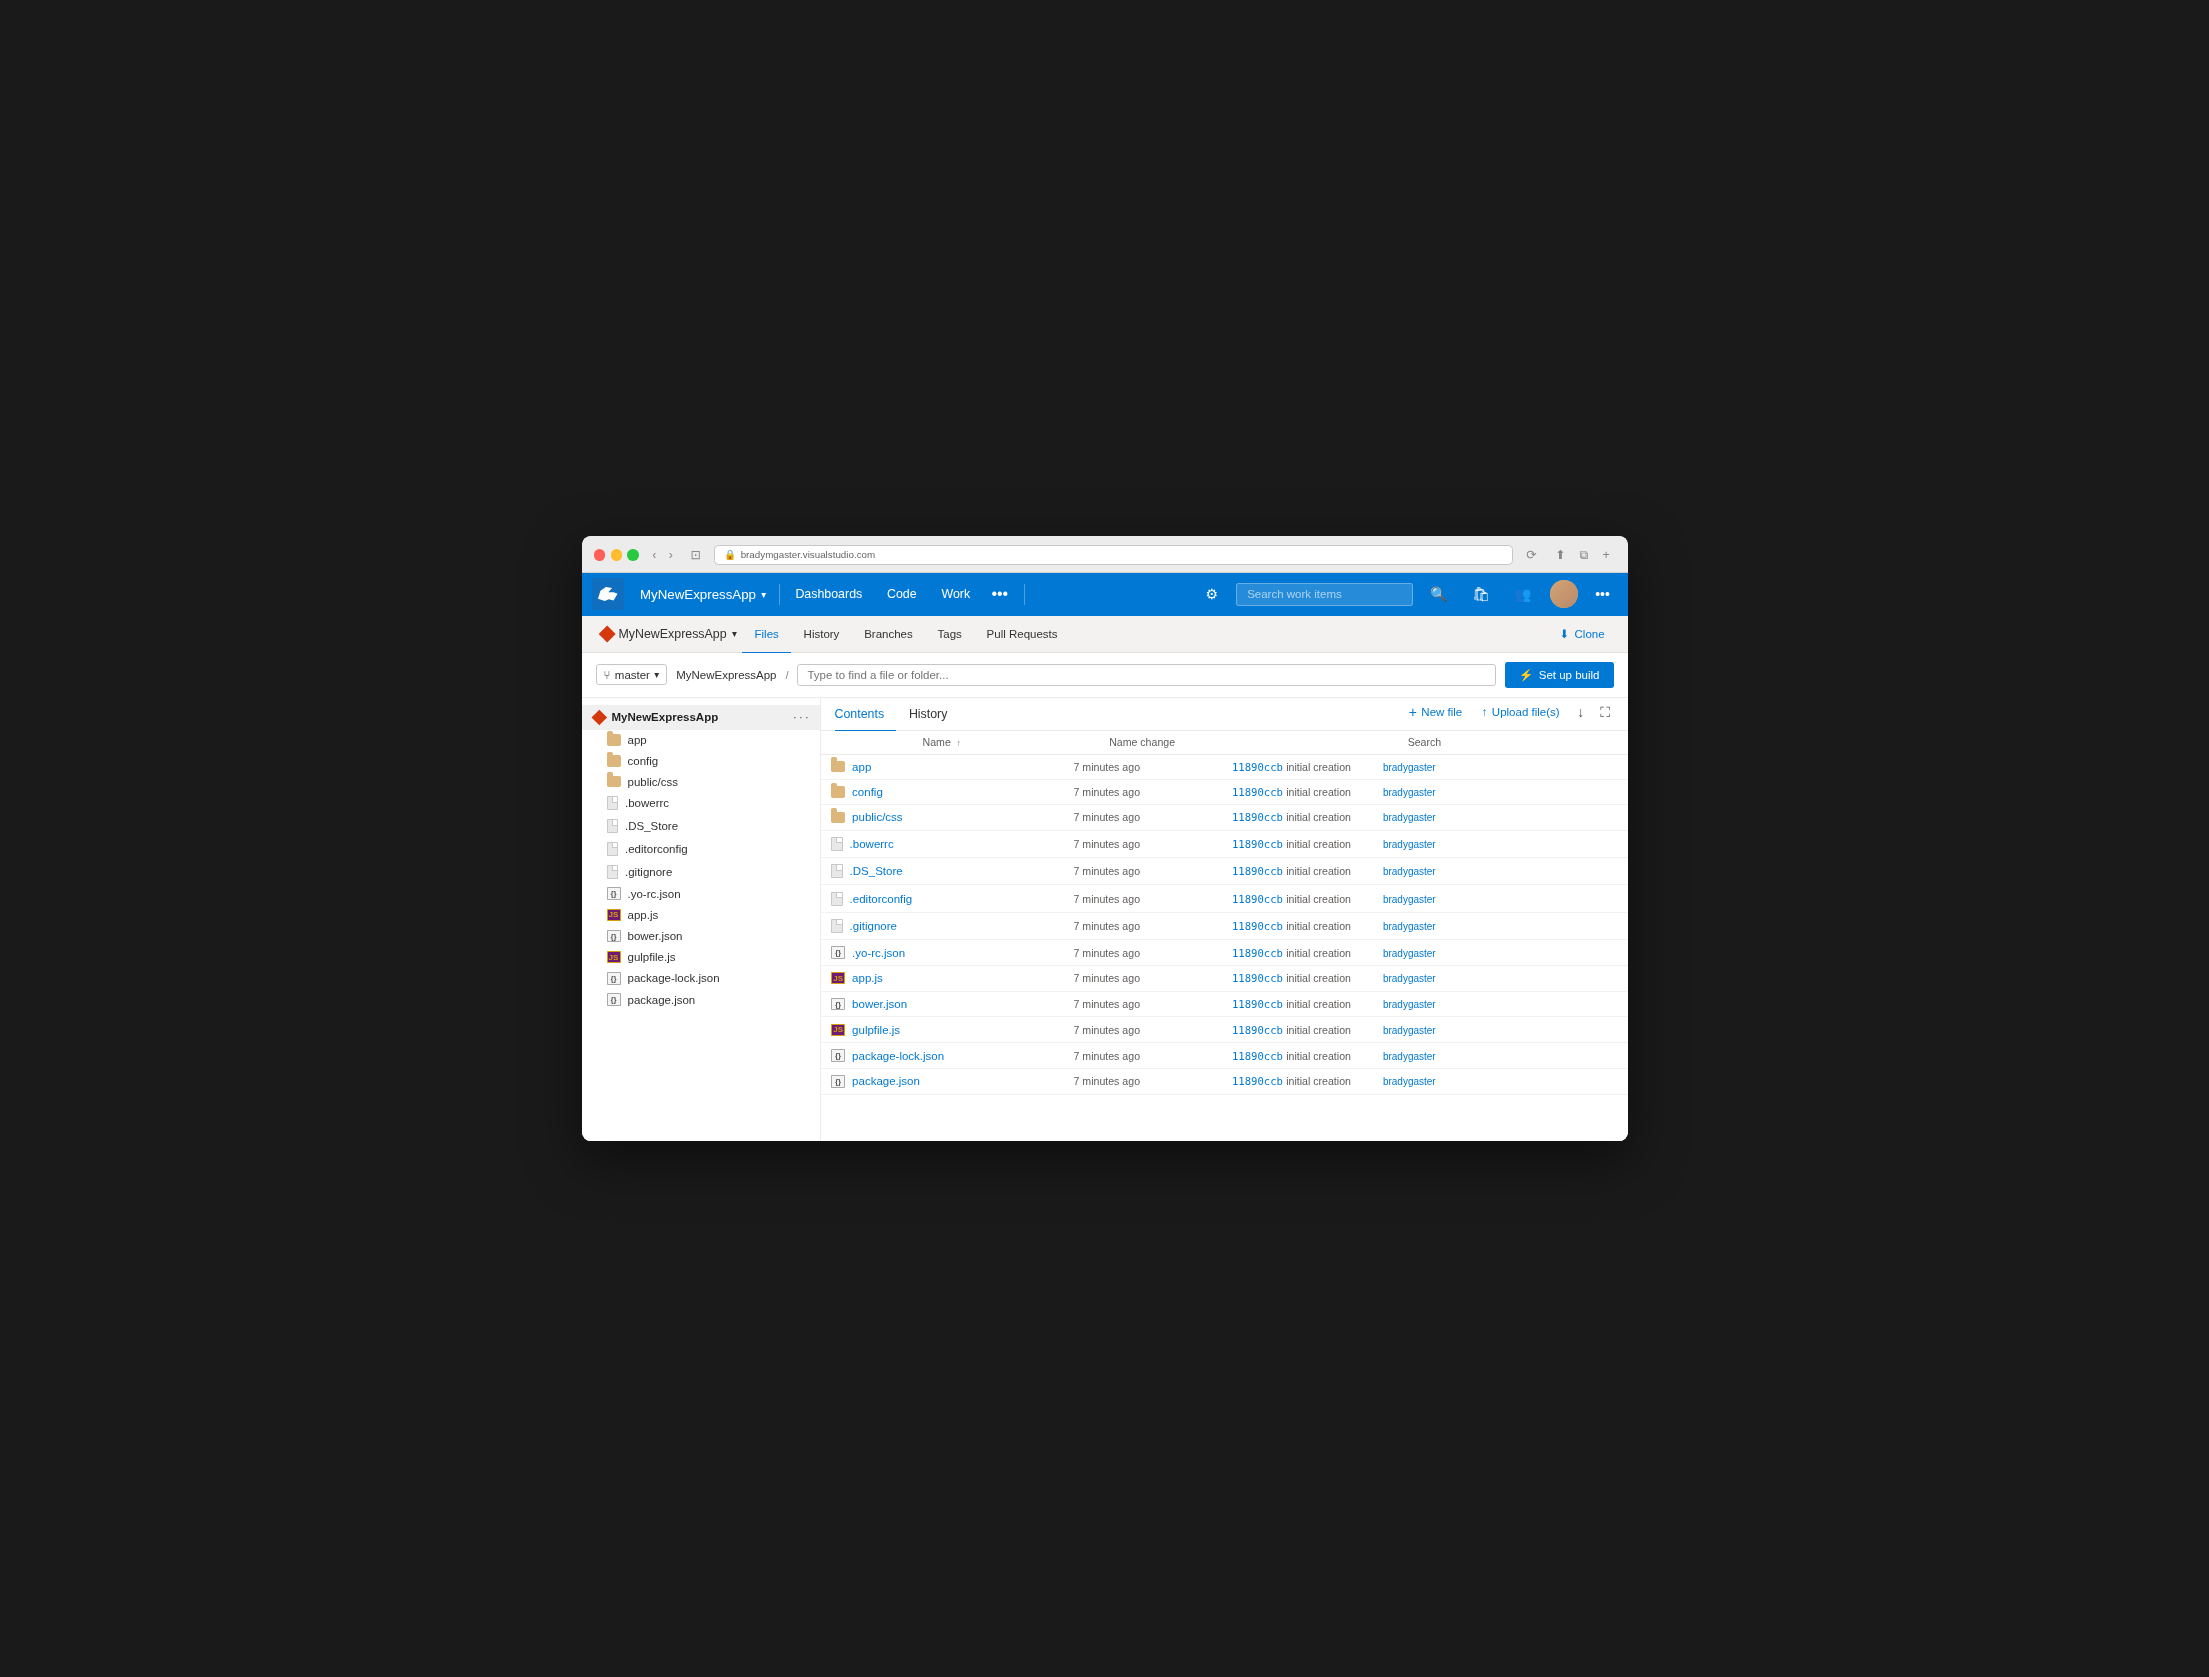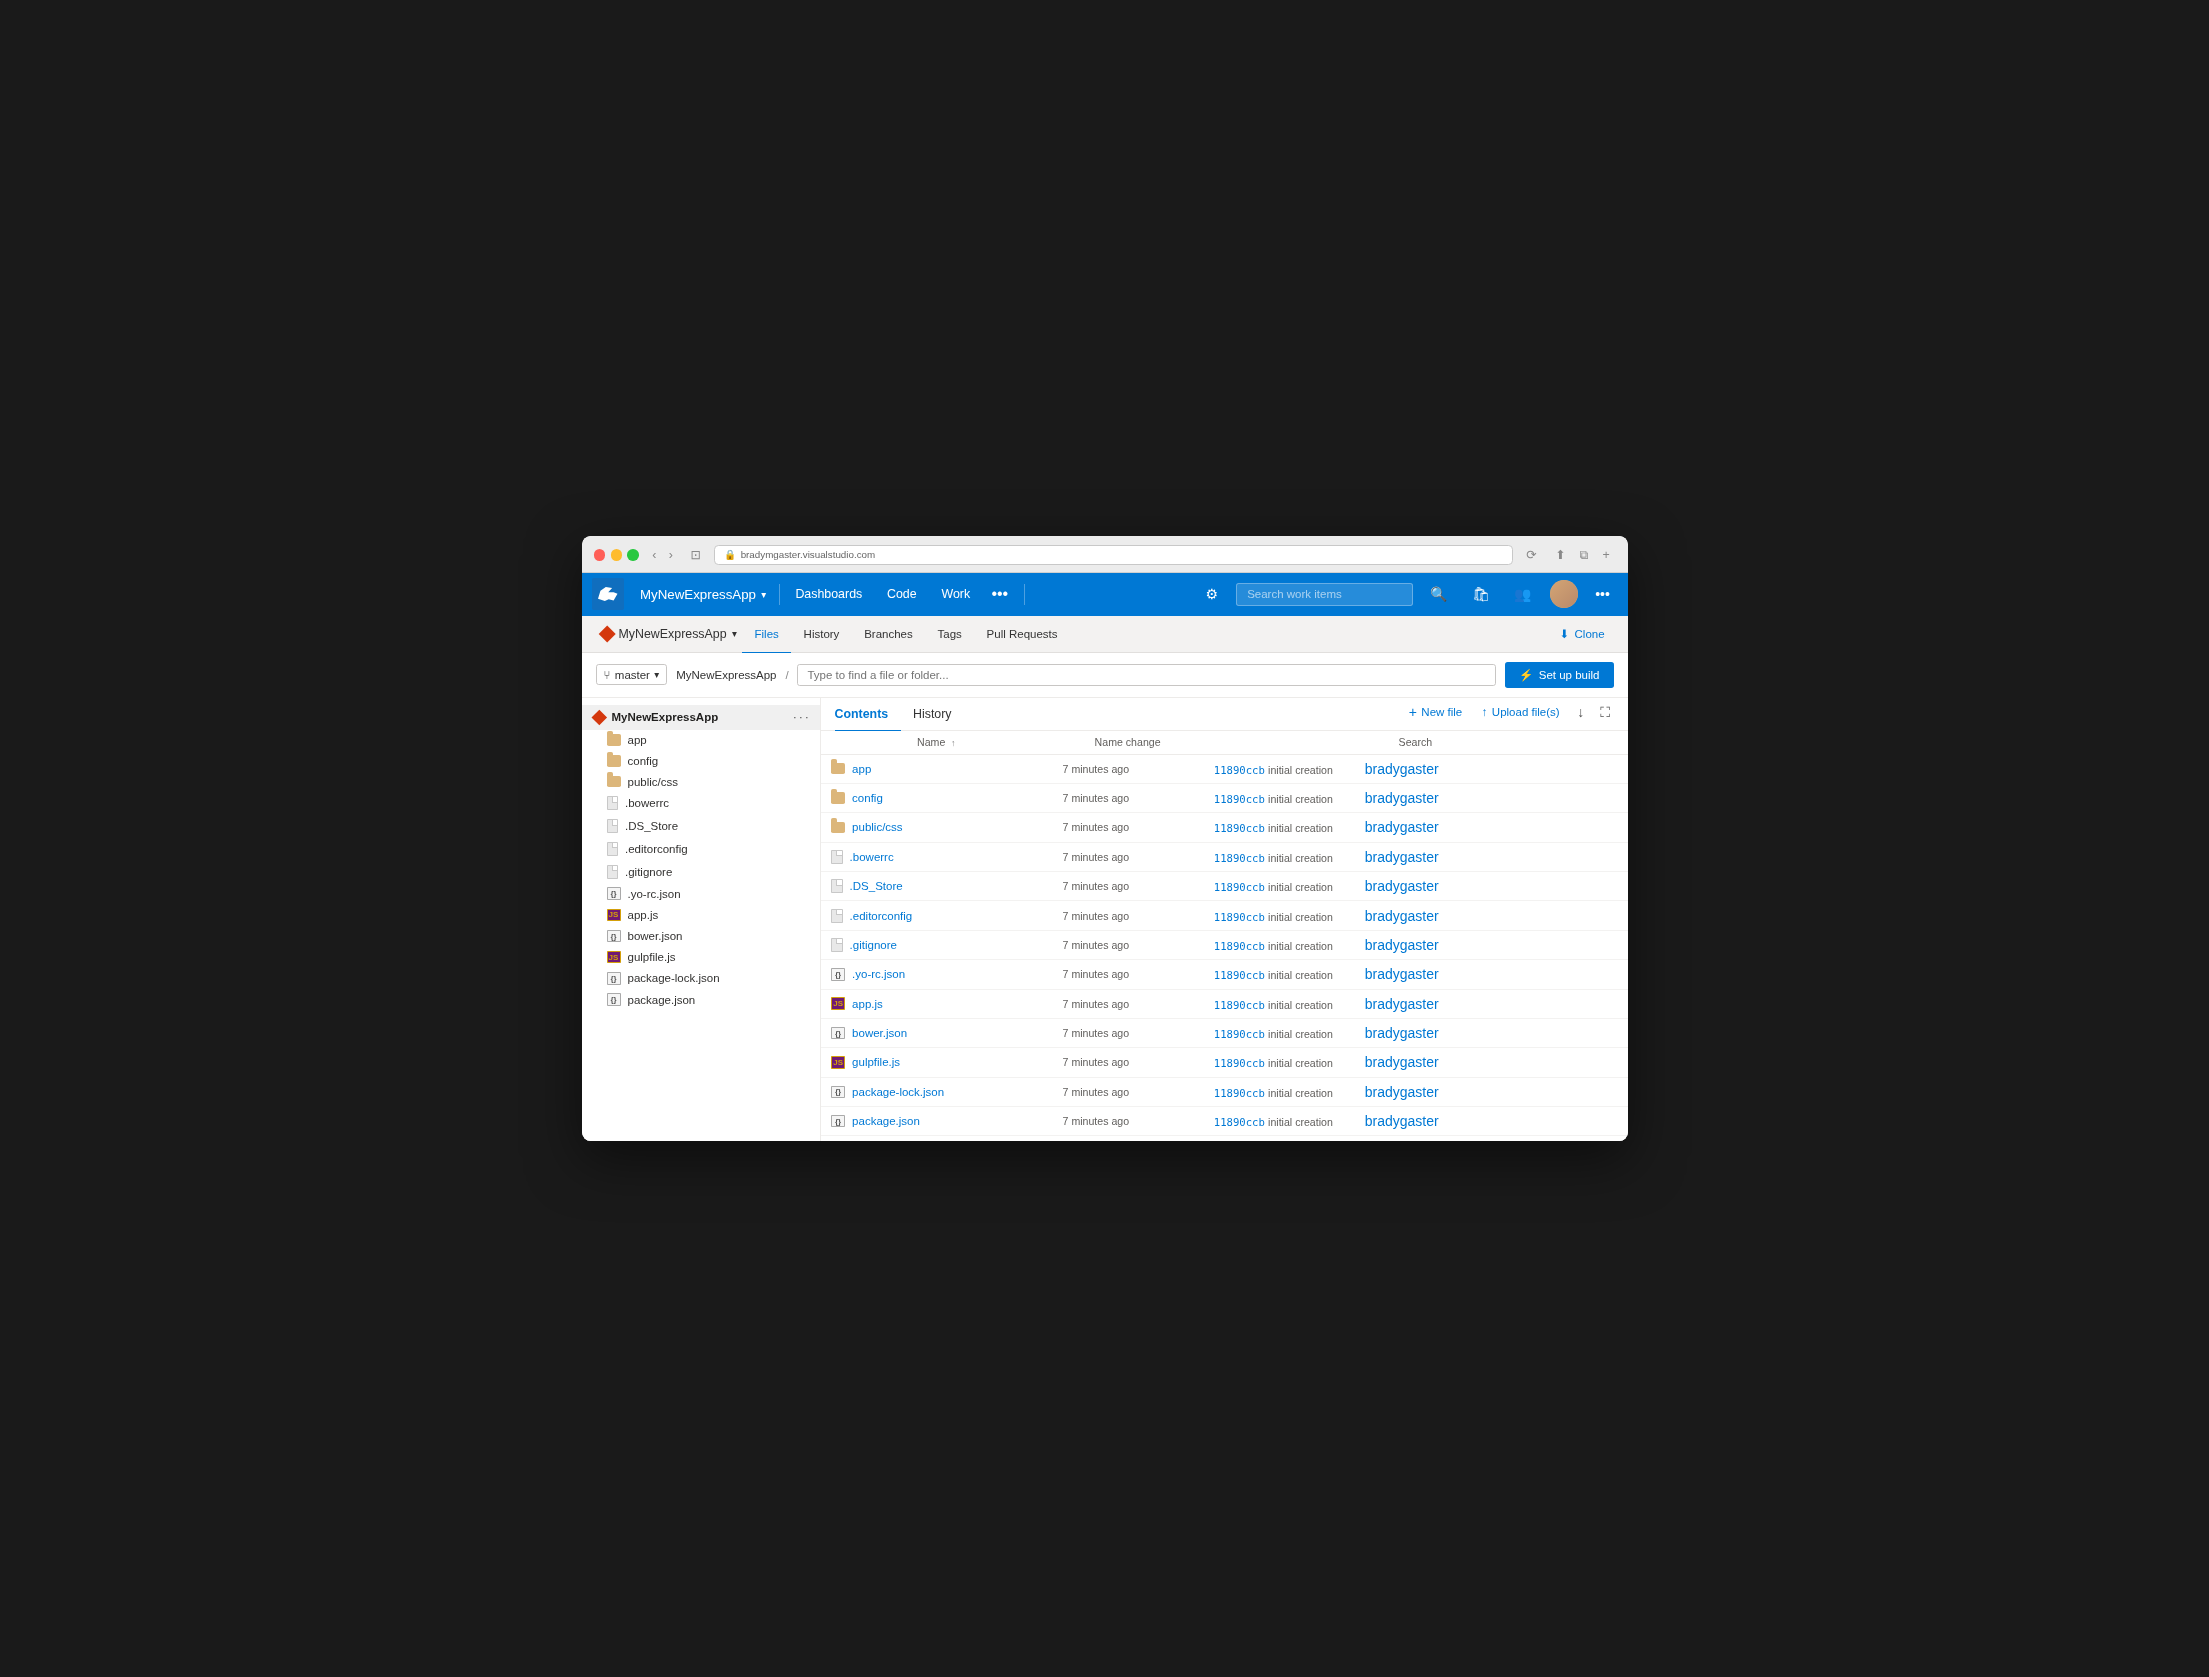--- a/index.html
+++ b/index.html
@@ -409,21 +409,21 @@
       padding: 8.9px 12.4px 8.9px 0;
       margin-right: 12.4px;
       cursor: pointer;
       color: #333;
       border-bottom: 1.8px solid transparent;
       margin-bottom: -0.9px;
     }
     .file-tab.active {
       color: #0078d4;
       border-bottom: 1.8px solid #0078d4;
-      font-weight: 700;
+      font-weight: 400;
     }
     .toolbar-btn {
       display: flex;
       align-items: center;
       gap: 4.4px;
       font-size: 11.5px;
       color: #0078d4;
       cursor: pointer;
       background: none;
       border: none;
@@ -466,21 +466,21 @@
       color: #0078d4;
       font-size: 10.6px;
       font-family: monospace;
     }
     .commit-msg {
       color: #605e5c;
       font-size: 10.6px;
     }
     .commit-author {
       color: #0078d4;
-      font-size: 14px;
+      font-size: 10px;
       margin-left: 29px;
     }
     .sort-icon {
       font-size: 8.9px;
       color: #888;
       margin-left: 2.7px;
     }
 
     .chevron { font-size: 9.8px; }
     .more-dots { font-size: 14px; letter-spacing: 1.8px; }

